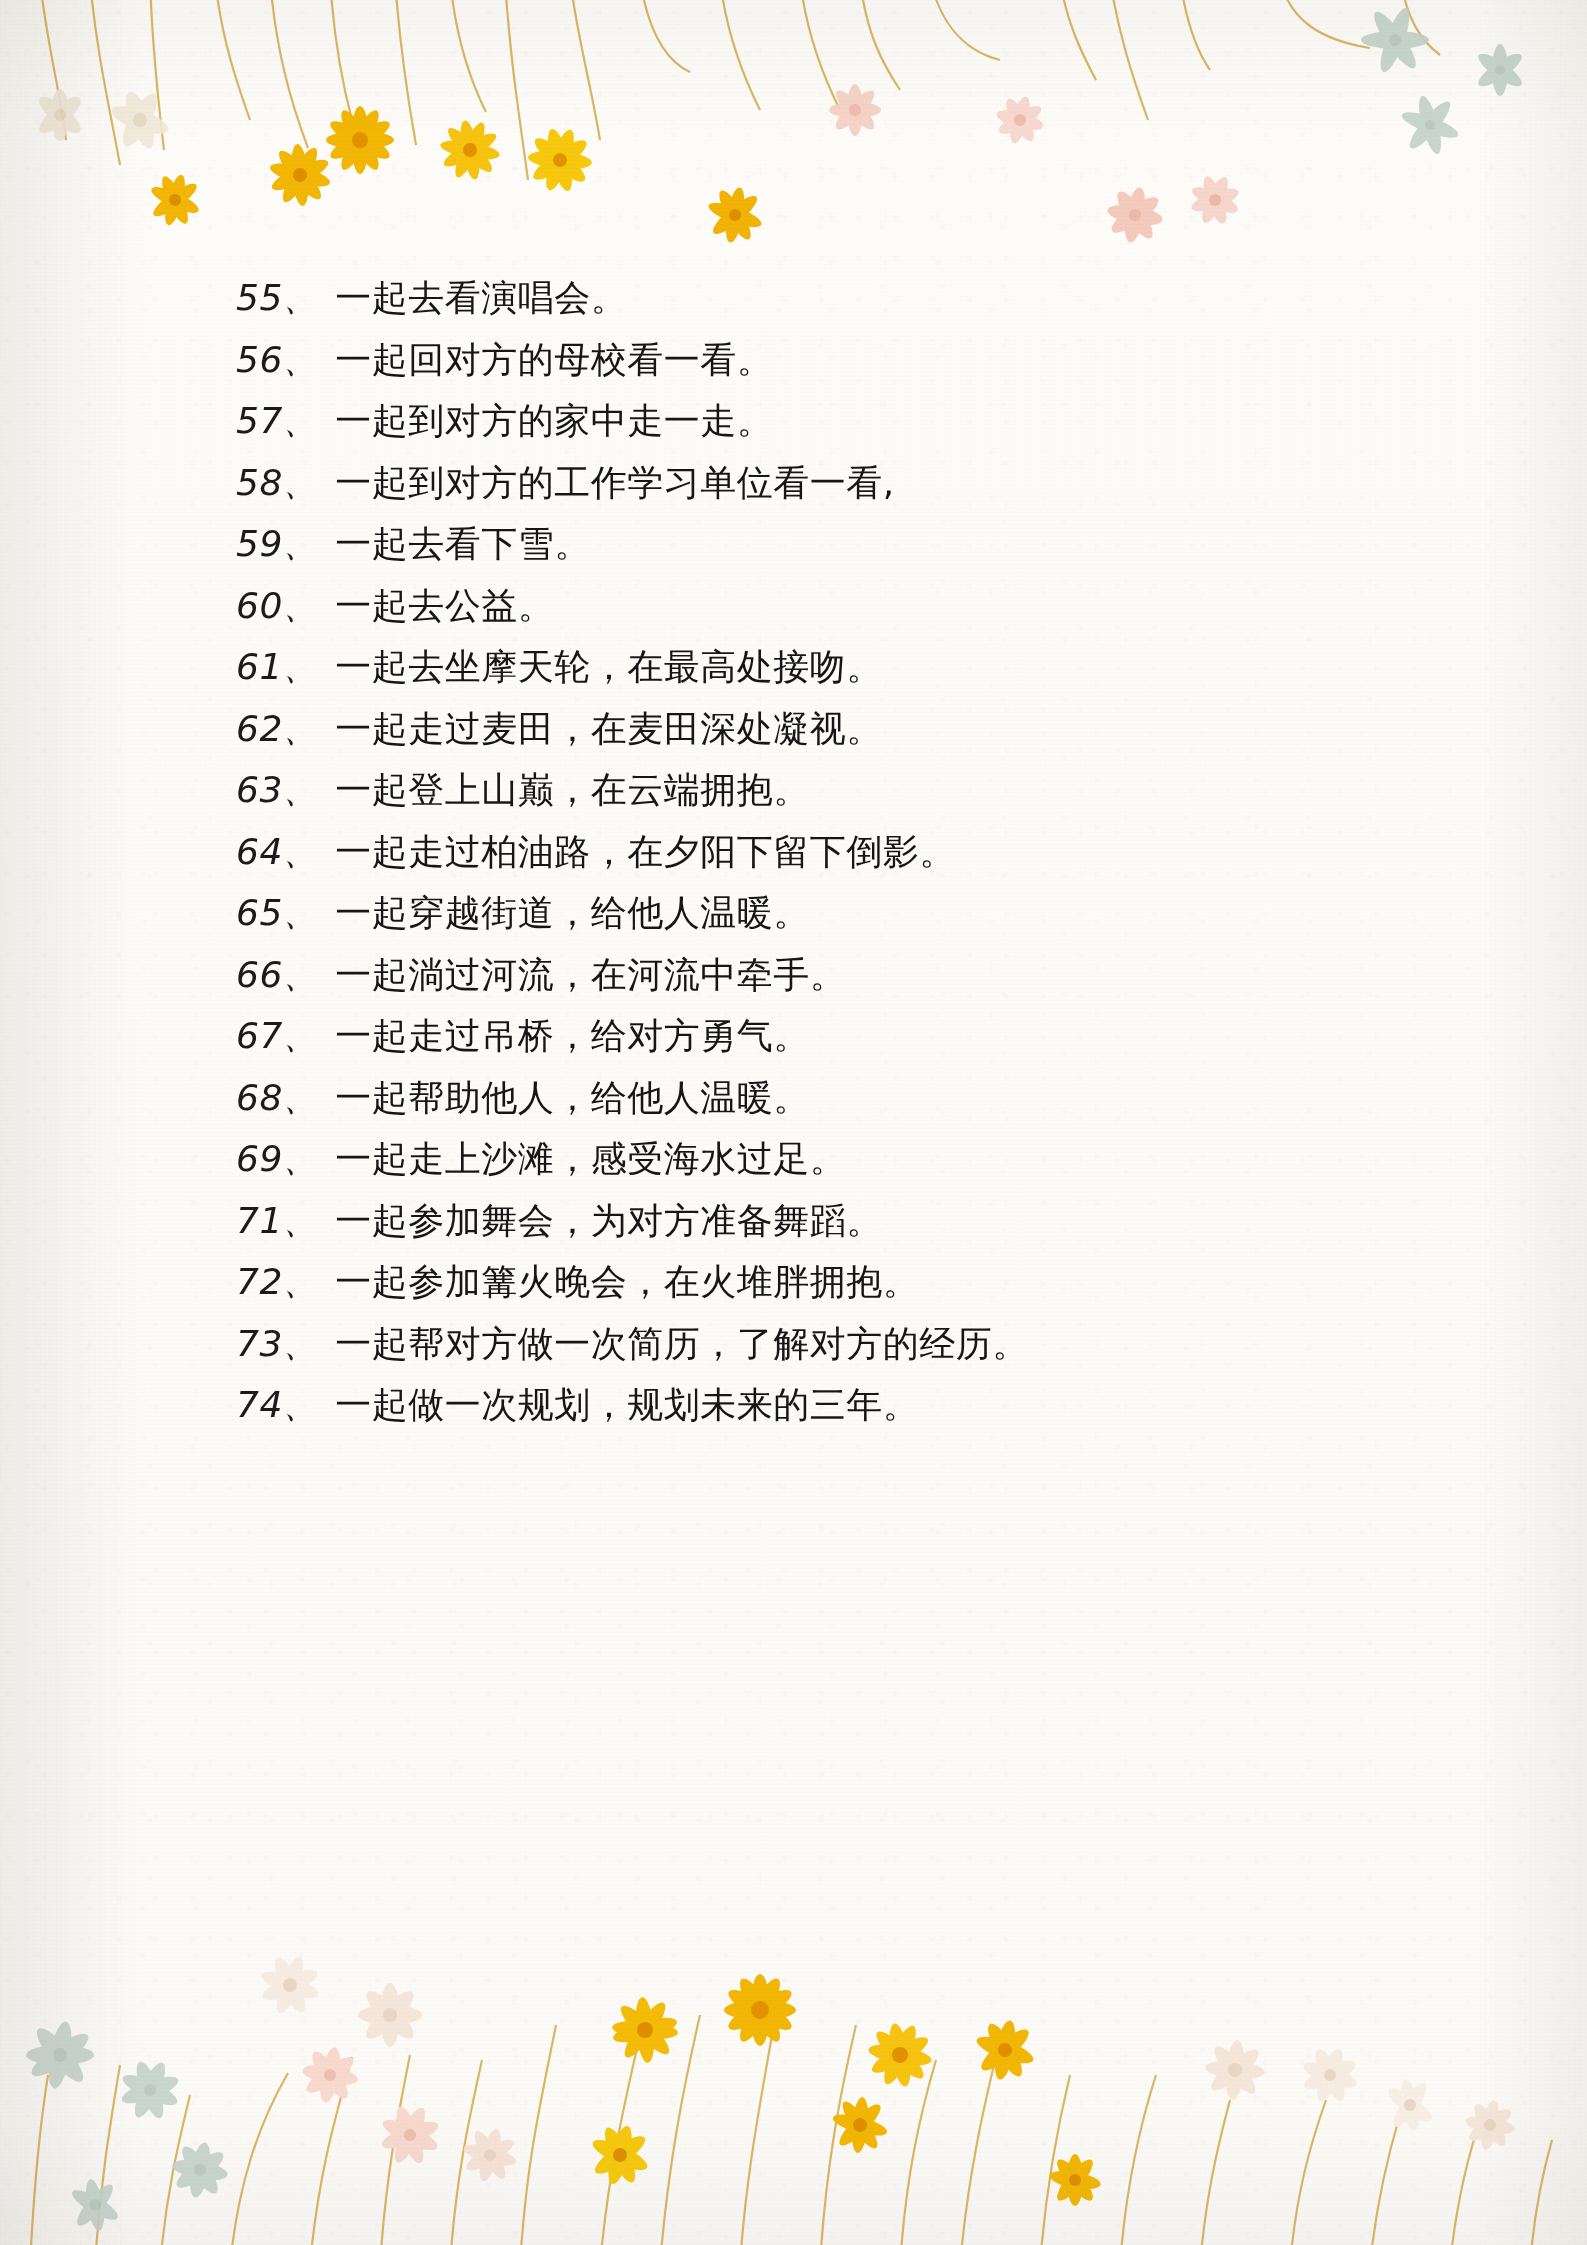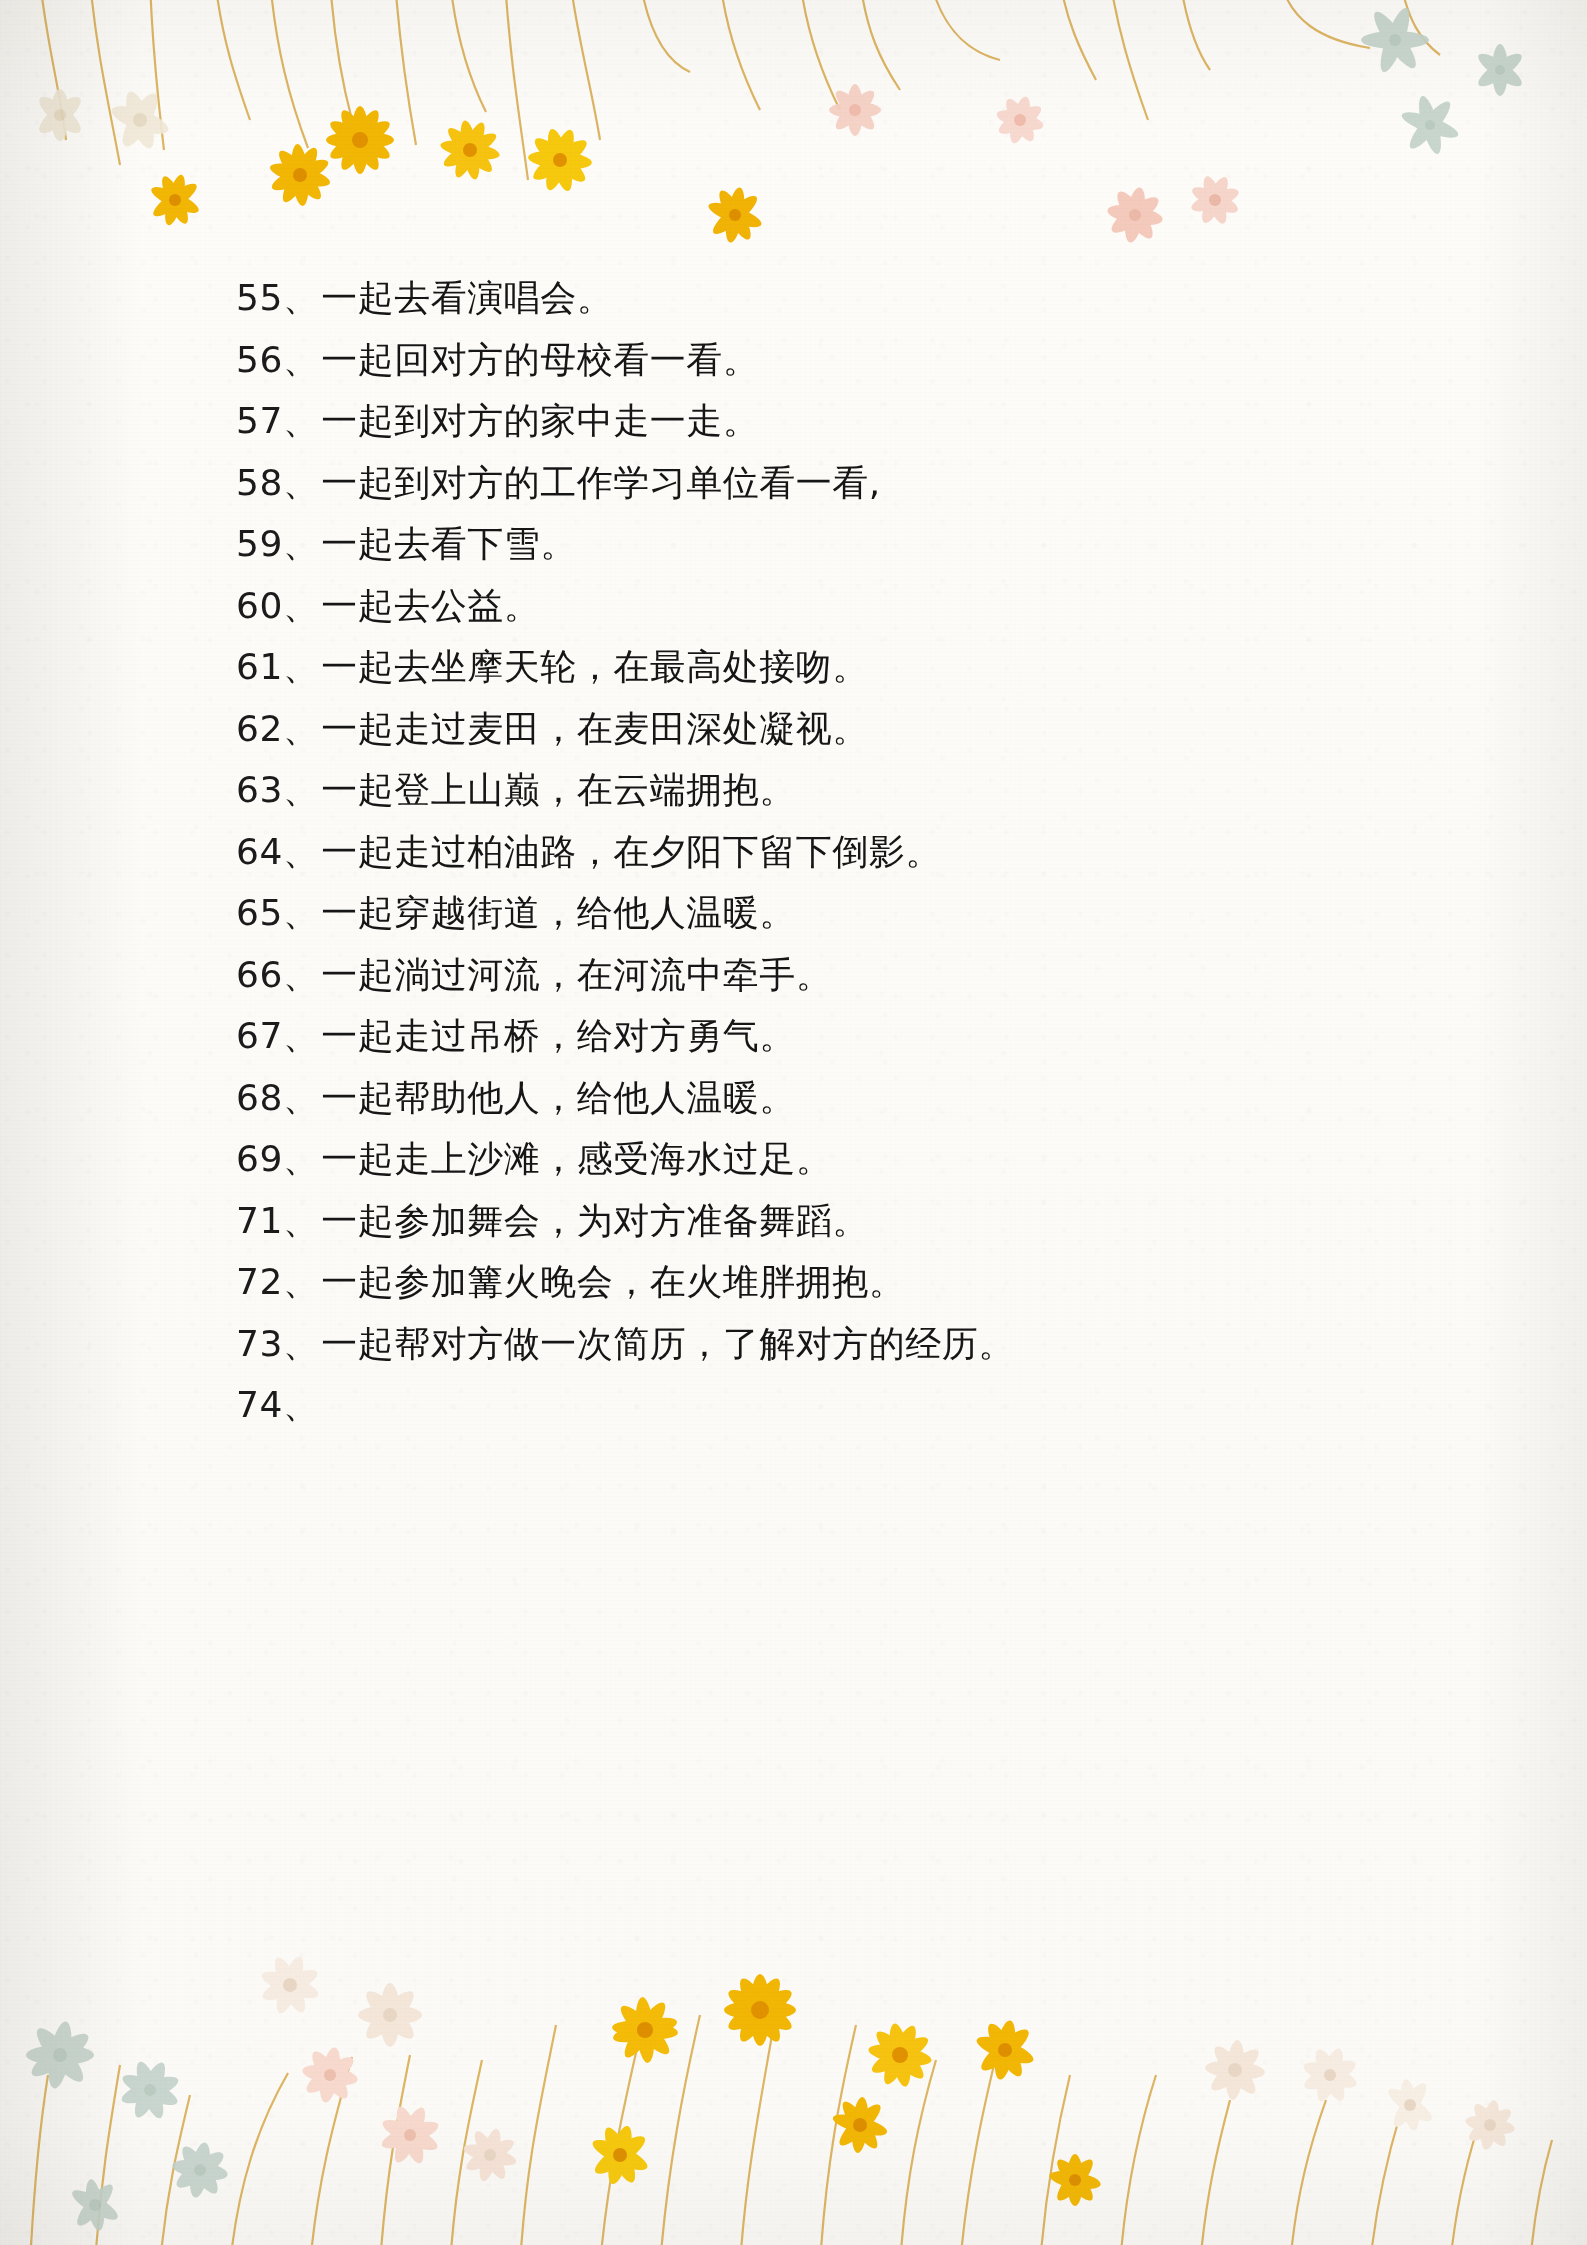--- a/index.html
+++ b/index.html
@@ -73,21 +73,22 @@
     font-size: 37px;
     line-height: 1;
     color: #1b1b1b;
     margin-bottom: 25.5px;
     letter-spacing: 0.5px;
     white-space: nowrap;
   }
   .line .num {
     font-family: "DejaVu Sans", sans-serif;
     font-size: 36px;
-    margin-right: 2px;
+    font-style: italic;
+    margin-right: 16px;
     color: #1b1b1b;
   }
   .line .txt {
     font-size: 36px;
     color: #161616;
   }
 </style>
 </head>
 <body>
 
@@ -506,16 +507,17 @@
     <div class="line">
       <span class="num">72、</span>
       <span class="txt">一起参加篝火晚会，在火堆胖拥抱。</span>
     </div>
     <div class="line">
       <span class="num">73、</span>
       <span class="txt">一起帮对方做一次简历，了解对方的经历。</span>
     </div>
     <div class="line">
       <span class="num">74、</span>
+      <span class="txt">一起做一次规划，规划未来的三年。</span>
     </div>
   </div>
 
 </div>
 
 </body></html>

